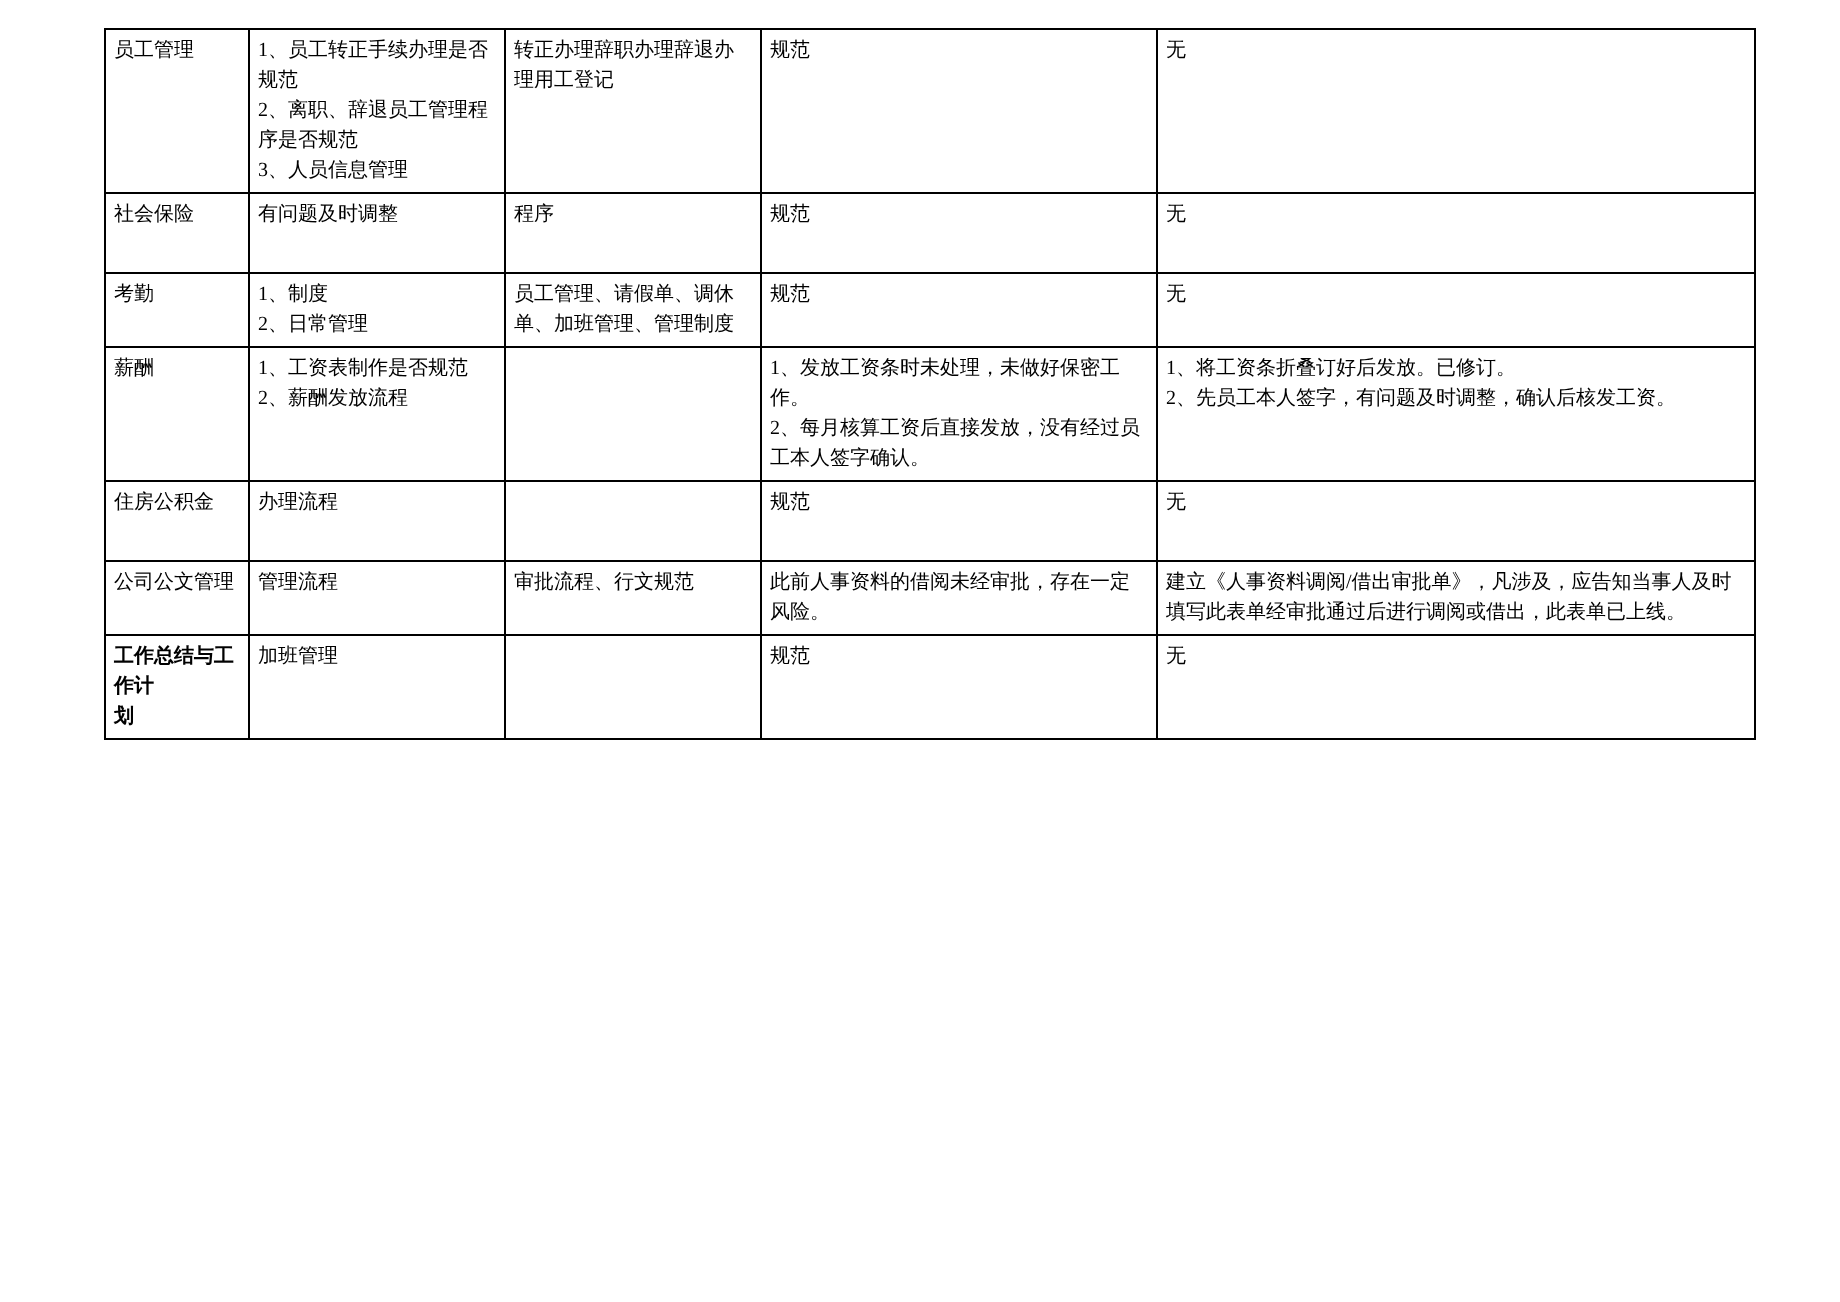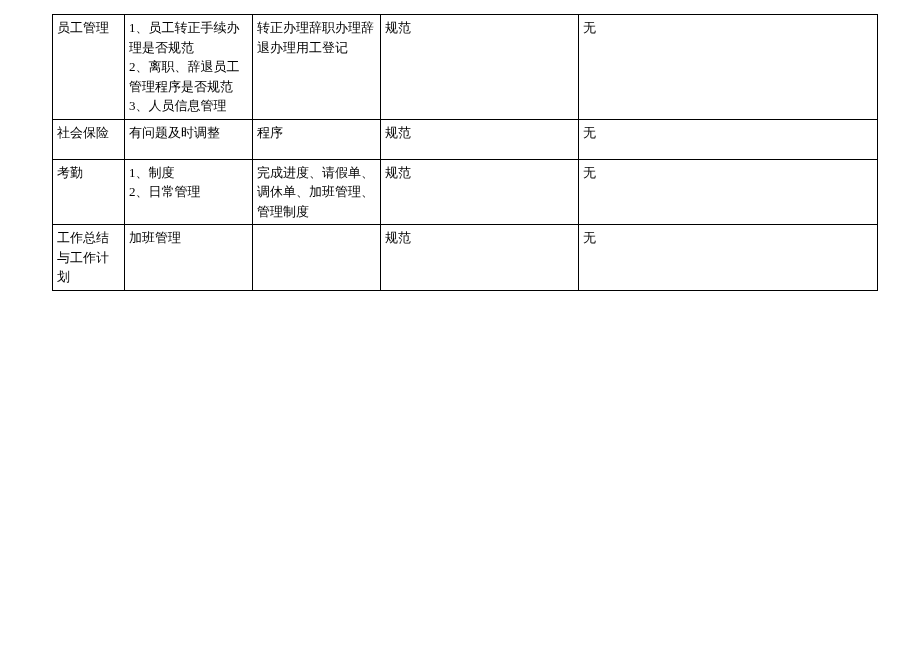--- a/index.html
+++ b/index.html
@@ -18,30 +18,30 @@
     table {
       border-collapse: collapse;
       width: 100%;
       table-layout: fixed;
     }
     td {
       border: 1px solid #000;
       padding: 3px 4px 3px 4px;
       vertical-align: top;
       word-break: break-all;
-      font-size: 13px;
+      font-size: 10px;
     }
     .col0 { width: 72px; }
     .col1 { width: 128px; }
     .col2 { width: 128px; }
     .col3 { width: 198px; }
     .col4 { }
     
     .tall { height: 40px; }
-    .taller { height: 50px; }
+    .taller { height: 50px; font-weight: bold; }
   </style>
 </head>
 <body>
 
 <div class="wrap">
   <table>
     <colgroup>
       <col class="col0">
         <col class="col1">
         <col class="col2">
@@ -62,28 +62,49 @@
         <td class="tall">社会保险</td>
         <td>有问题及时调整</td>
         <td>程序</td>
         <td>规范</td>
         <td>无</td>
       </tr>
 
       <tr>
         <td>考勤</td>
         <td>1、制度<br>2、日常管理</td>
-        <td>完成进度、请假单、调休单、加班管理、管理制度</td>
+        <td>员工管理、请假单、调休单、加班管理、管理制度</td>
         <td>规范</td>
         <td>无</td>
       </tr>
 
+      <tr>
+        <td>薪酬</td>
+        <td>1、工资表制作是否规范<br>2、薪酬发放流程</td>
+        <td></td>
+        <td>1、发放工资条时未处理，未做好保密工作。<br>2、每月核算工资后直接发放，没有经过员工本人签字确认。</td>
+        <td>1、将工资条折叠订好后发放。已修订。<br>2、先员工本人签字，有问题及时调整，确认后核发工资。</td>
+      </tr>
 
 
+      <tr>
+        <td class="tall">住房公积金</td>
+        <td>办理流程</td>
+        <td></td>
+        <td>规范</td>
+        <td>无</td>
+      </tr>
 
+      <tr>
+        <td>公司公文管理</td>
+        <td>管理流程</td>
+        <td>审批流程、行文规范</td>
+        <td>此前人事资料的借阅未经审批，存在一定风险。</td>
+        <td>建立《人事资料调阅/借出审批单》，凡涉及，应告知当事人及时填写此表单经审批通过后进行调阅或借出，此表单已上线。</td>
+      </tr>
 
 
       <tr>
         <td class="taller">工作总结与工作计<br>划</td>
         <td>加班管理</td>
         <td></td>
         <td>规范</td>
         <td>无</td>
       </tr>
     </tbody>

